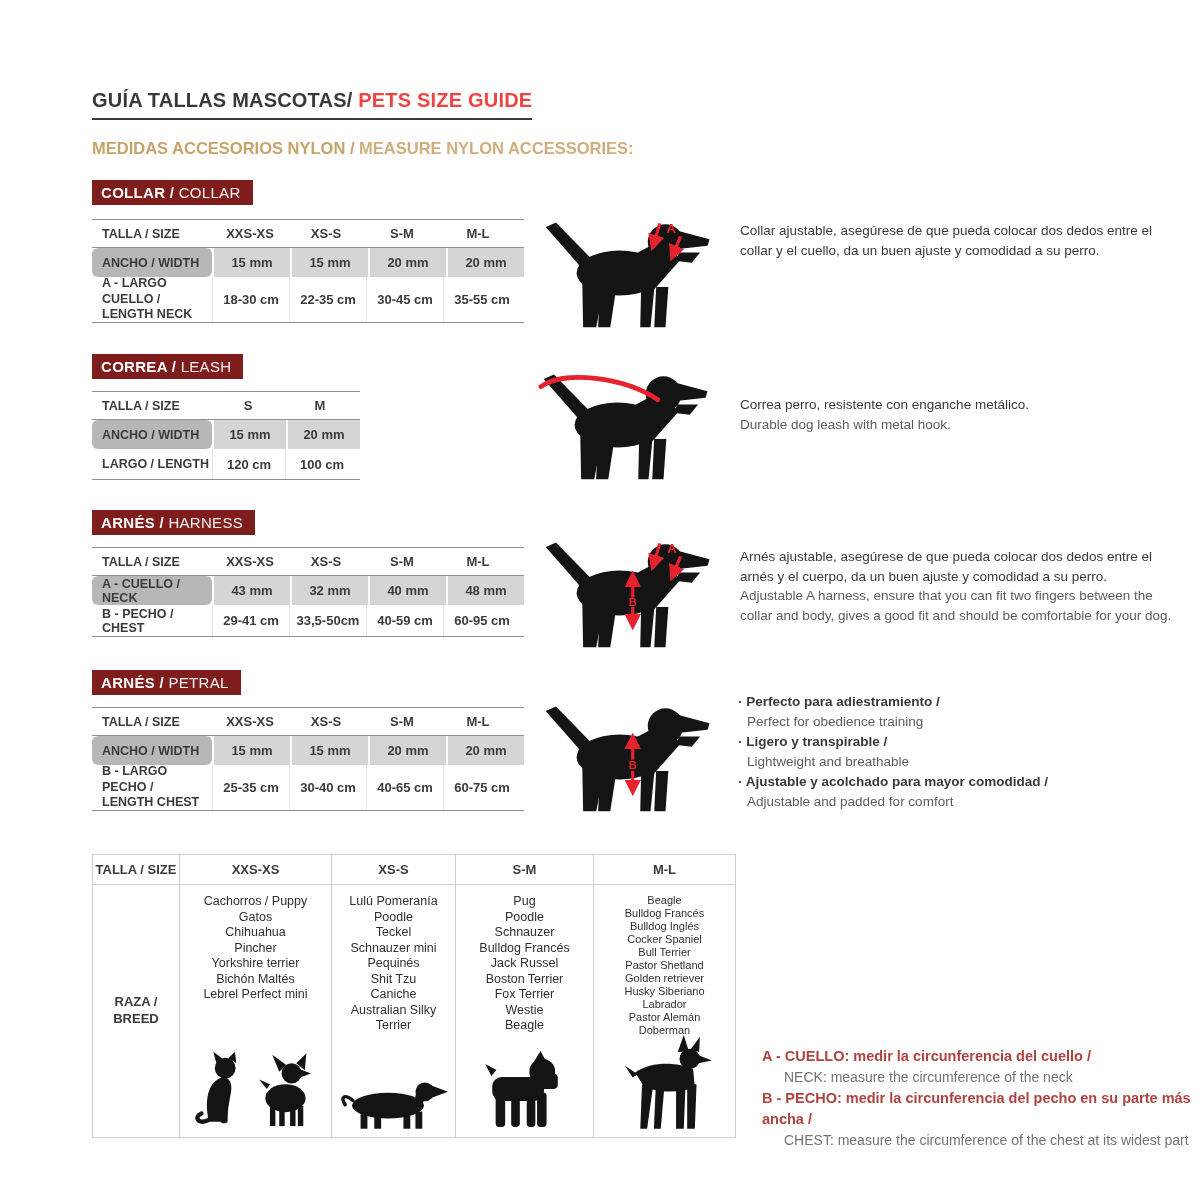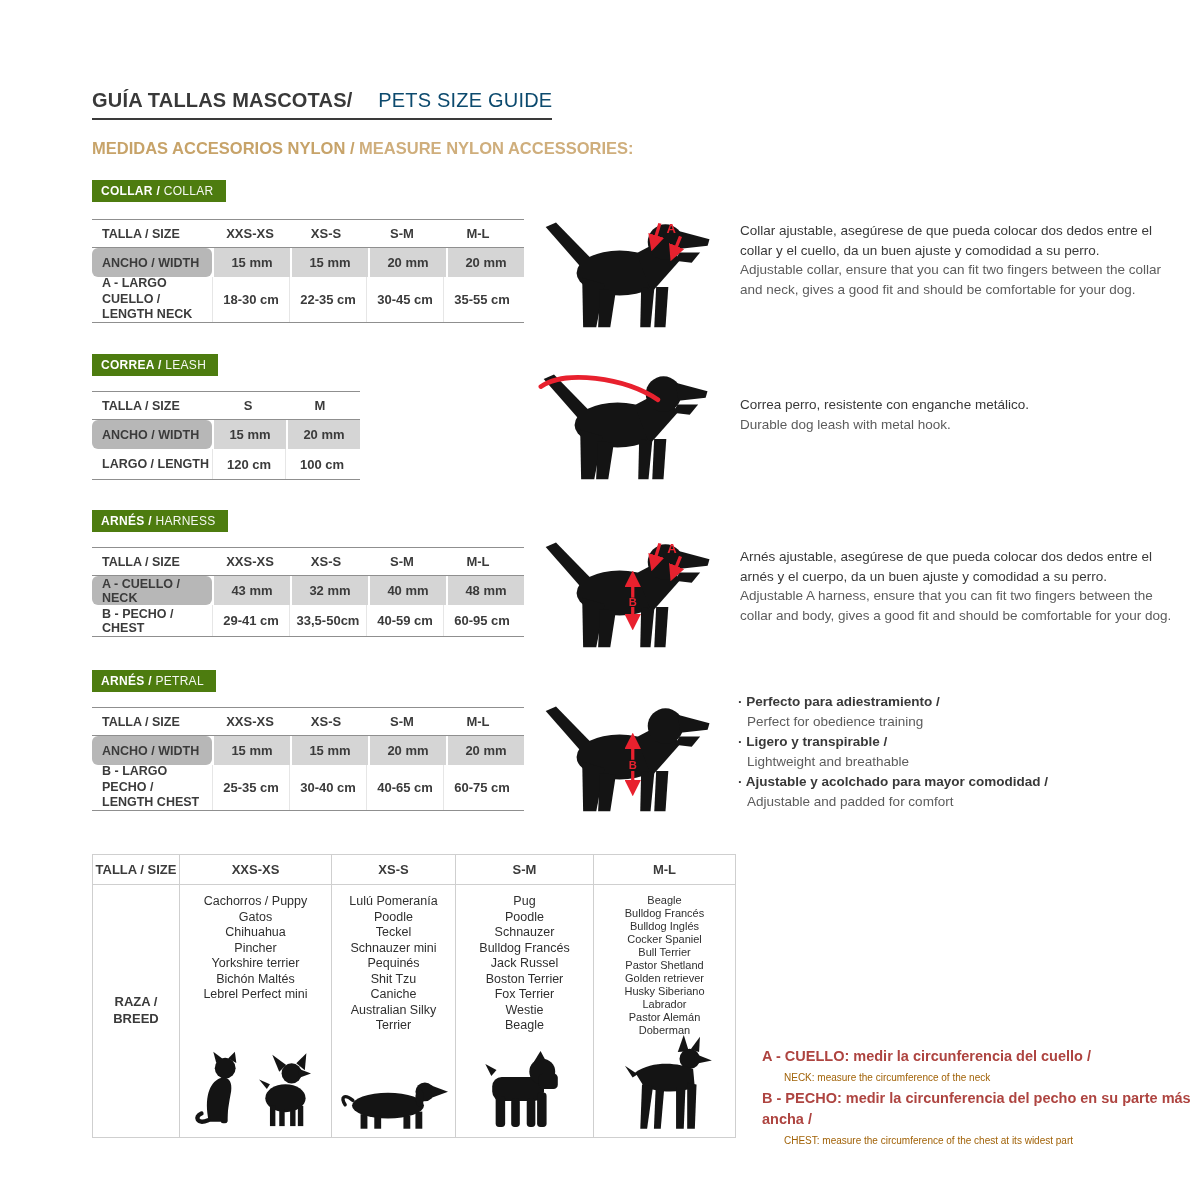--- a/index.html
+++ b/index.html
@@ -3,27 +3,27 @@
 <meta charset="utf-8">
 <style>
   html,body{margin:0;padding:0;background:#ffffff;}
   body{width:1200px;height:1200px;font-family:"Liberation Sans", sans-serif;color:#3a3a3a;}
   .page{position:relative;width:1200px;height:1200px;overflow:hidden;background:#fff;}
 
   
   .title{position:absolute;left:92px;top:76px;font-size:20px;font-weight:700;letter-spacing:.2px;
          border-bottom:2px solid #3a3a3a;padding-bottom:6px;display:inline-block;}
   .title .es{color:#393939;}
-  .title .en{color:#0c4a6e;font-weight:400;margin-left:20px;}
+  .title .en{color:#ef4444;font-weight:700;}
   .subtitle{position:absolute;left:92px;top:139px;font-size:16.5px;font-weight:700;}
   .subtitle .es{color:#c7a369;}
   .subtitle .en{color:#cfae7c;font-weight:600;}
 
   
-  .badge{position:absolute;background:#4d7c0f;color:#fff;font-size:12px;font-weight:700;
+  .badge{position:absolute;background:#7f1d1d;color:#fff;font-size:15px;font-weight:700;
          padding:4px 12px 4px 9px;letter-spacing:.3px;}
   .badge .en{font-weight:400;opacity:.95;}
 
   
   .mtable{position:absolute;background:#fff;}
   .mrow{display:flex;}
   .mrow.head{border-top:1.5px solid #8f8f8f;border-bottom:1.5px solid #8f8f8f;}
   .mrow.last{border-bottom:1.5px solid #8f8f8f;}
   .mcell{display:flex;align-items:center;justify-content:center;text-align:center;
          font-size:13px;font-weight:700;color:#3b3b3b;}
@@ -61,21 +61,21 @@
   .c1{width:86px;} .c2{width:152px;} .c3{width:124px;} .c4{width:138px;} .c5{width:142px;}
   .raza{font-weight:700;font-size:13px;text-align:center;line-height:1.3;}
   .blist{padding-top:9px;font-weight:400;font-size:12.5px;line-height:15.5px;text-align:center;color:#2f2f2f;}
   .blist.small{font-size:11px;line-height:13px;}
   .sil-row{position:absolute;bottom:4px;left:0;width:100%;display:flex;gap:10px;
            align-items:flex-end;justify-content:center;}
 
   
   .notes{position:absolute;left:762px;top:1046px;width:430px;}
   .note-es{color:#ae4440;font-weight:700;font-size:14.5px;line-height:21px;}
-  .note-en{color:#a16207;font-size:10px;line-height:21px;padding-left:22px;}
+  .note-en{color:#737373;font-size:14px;line-height:21px;padding-left:22px;}
 
   .dog{position:absolute;width:178px;height:117px;}
   svg text{font-family:"Liberation Sans", sans-serif;}
 </style>
 </head>
 <body>
 
 <div class="page">
 
   <svg width="0" height="0" style="position:absolute" aria-hidden="true">
@@ -133,21 +133,20 @@
     <use href="#dog-sil"></use>
     <g stroke="#e8212e" stroke-width="3.5" fill="none">
       <line x1="128" y1="10" x2="121" y2="33" marker-end="url(#arrh)"></line>
       <line x1="150" y1="24" x2="142" y2="44" marker-end="url(#arrh)"></line>
     </g>
     <text x="140" y="20" fill="#e8212e" font-size="14" font-weight="bold" text-anchor="middle">A</text>
   </svg>
 
   <div class="desc" style="top:221px;">
     <span class="es">Collar ajustable, asegúrese de que pueda colocar dos dedos entre el collar y el cuello, da un buen ajuste y comodidad a su perro.</span>
-    <span class="en">Adjustable collar, ensure that you can fit two fingers between the collar and neck, gives a good fit and should be comfortable for your dog.</span>
   </div>
 
   <div class="badge" style="left:92px;top:354px;"><span>CORREA /</span><span class="en"> LEASH</span></div>
 
   <div class="mtable" style="left:92px;top:391px;">
     <div class="mrow head" style="height:27px;">
       <div class="mcell lbl w-lbl">TALLA / SIZE</div>
       <div class="mcell w72">S</div>
       <div class="mcell w72">M</div>
     </div>

